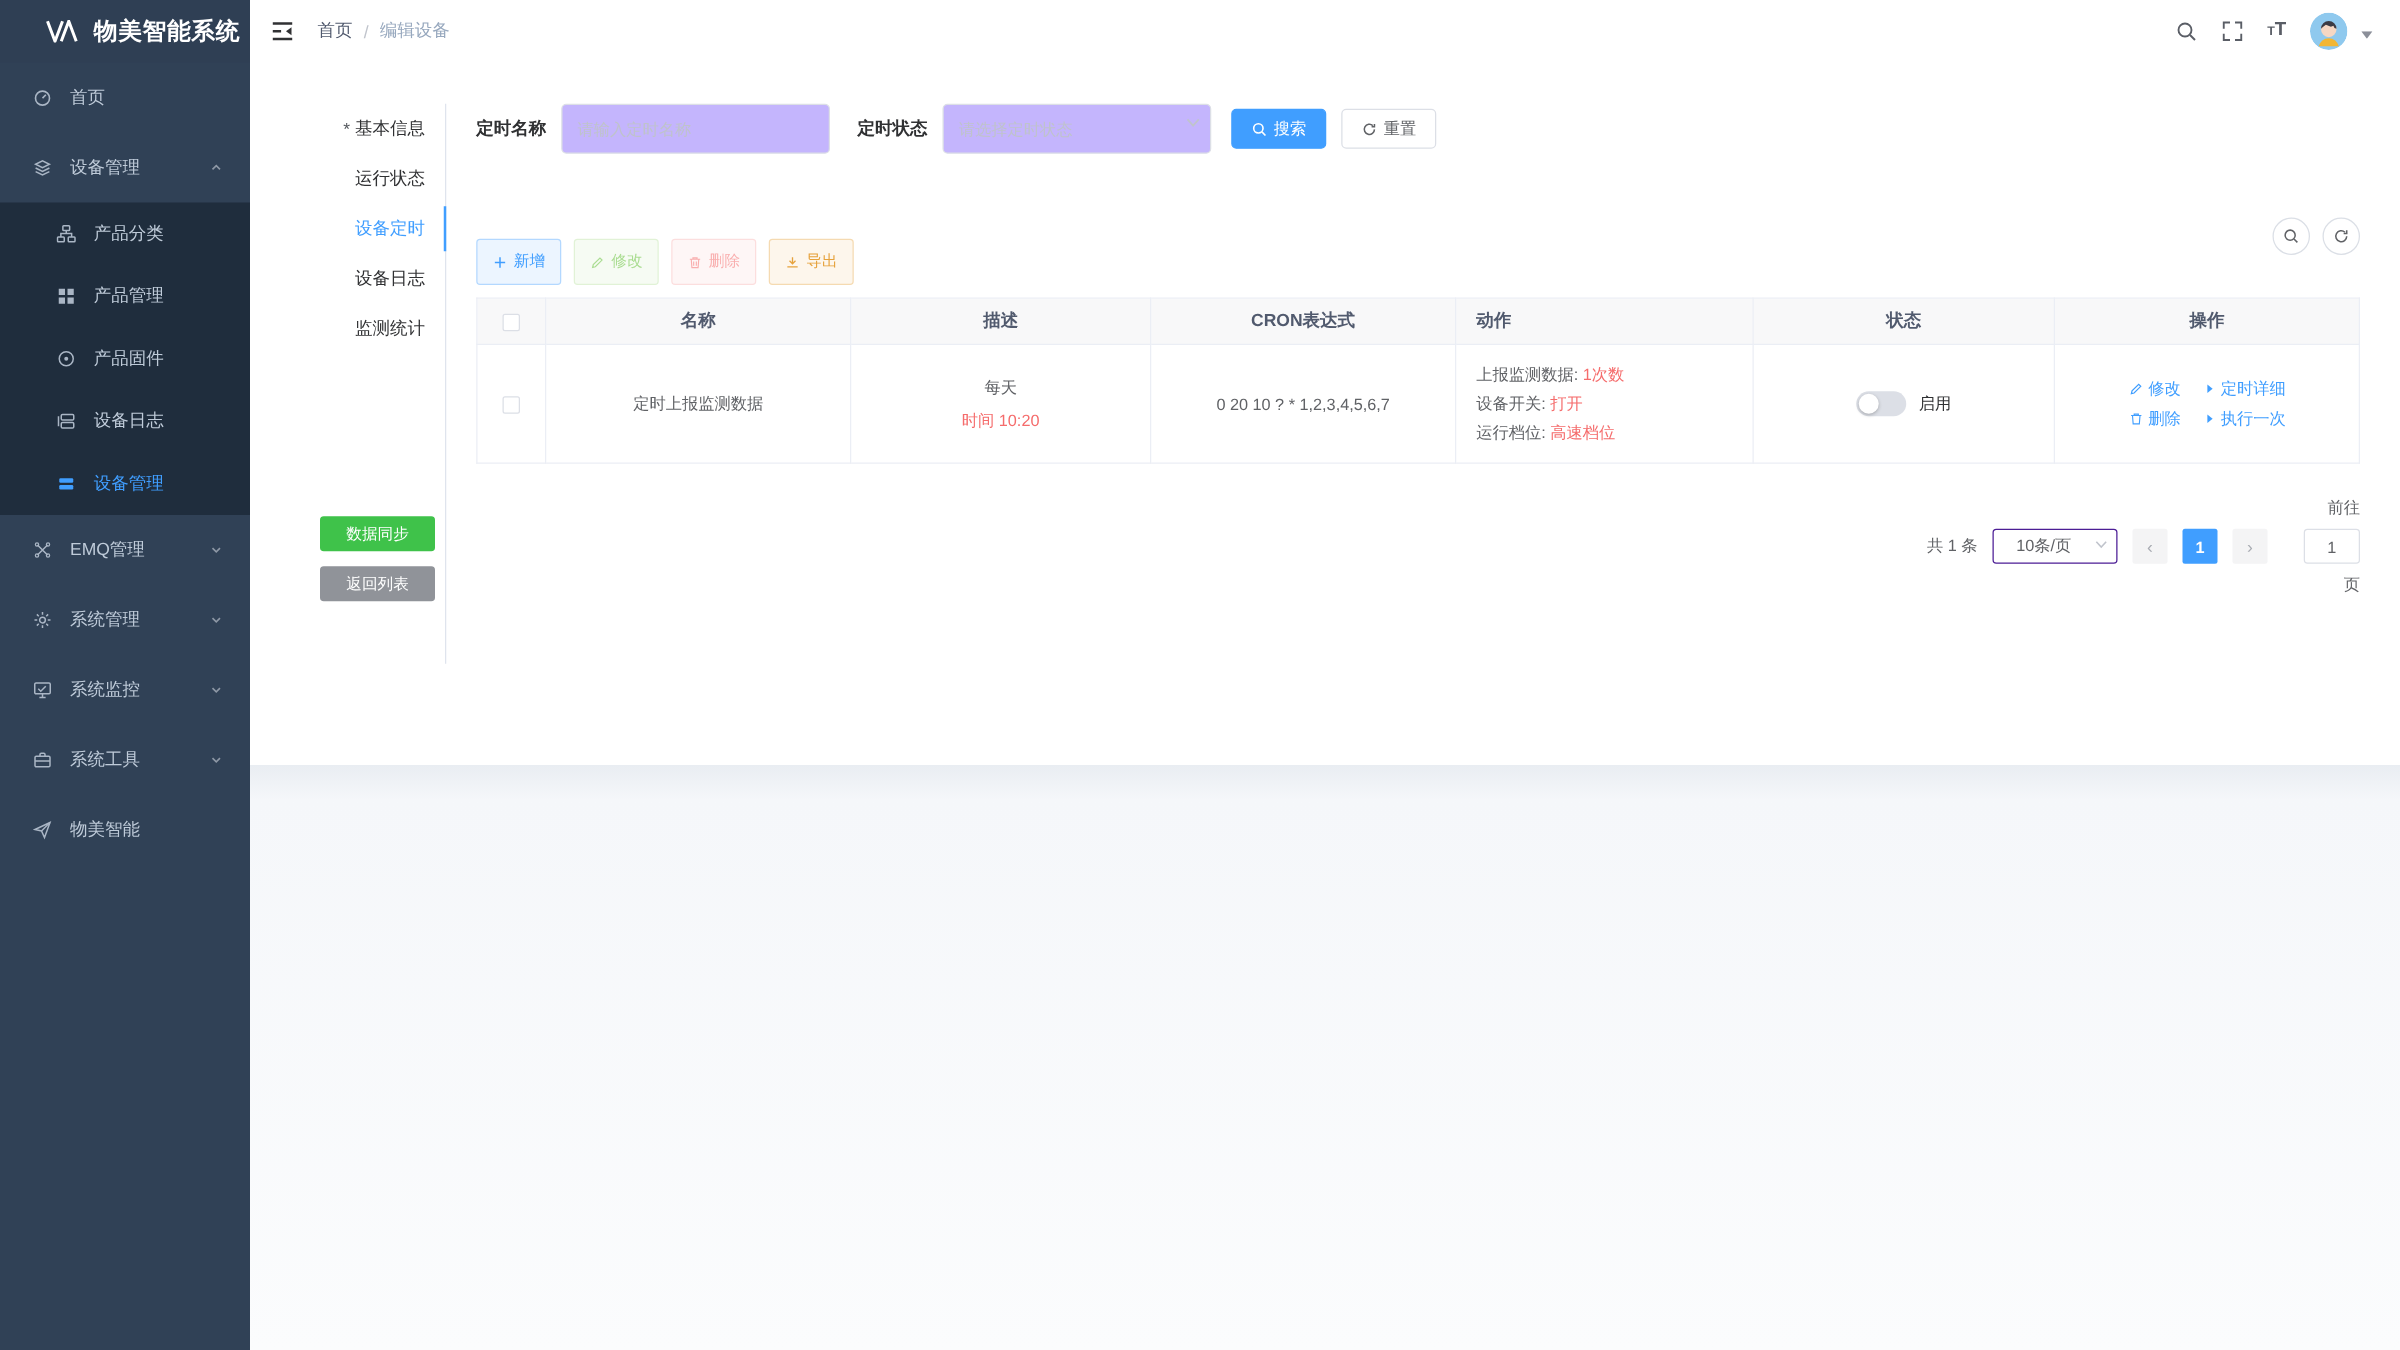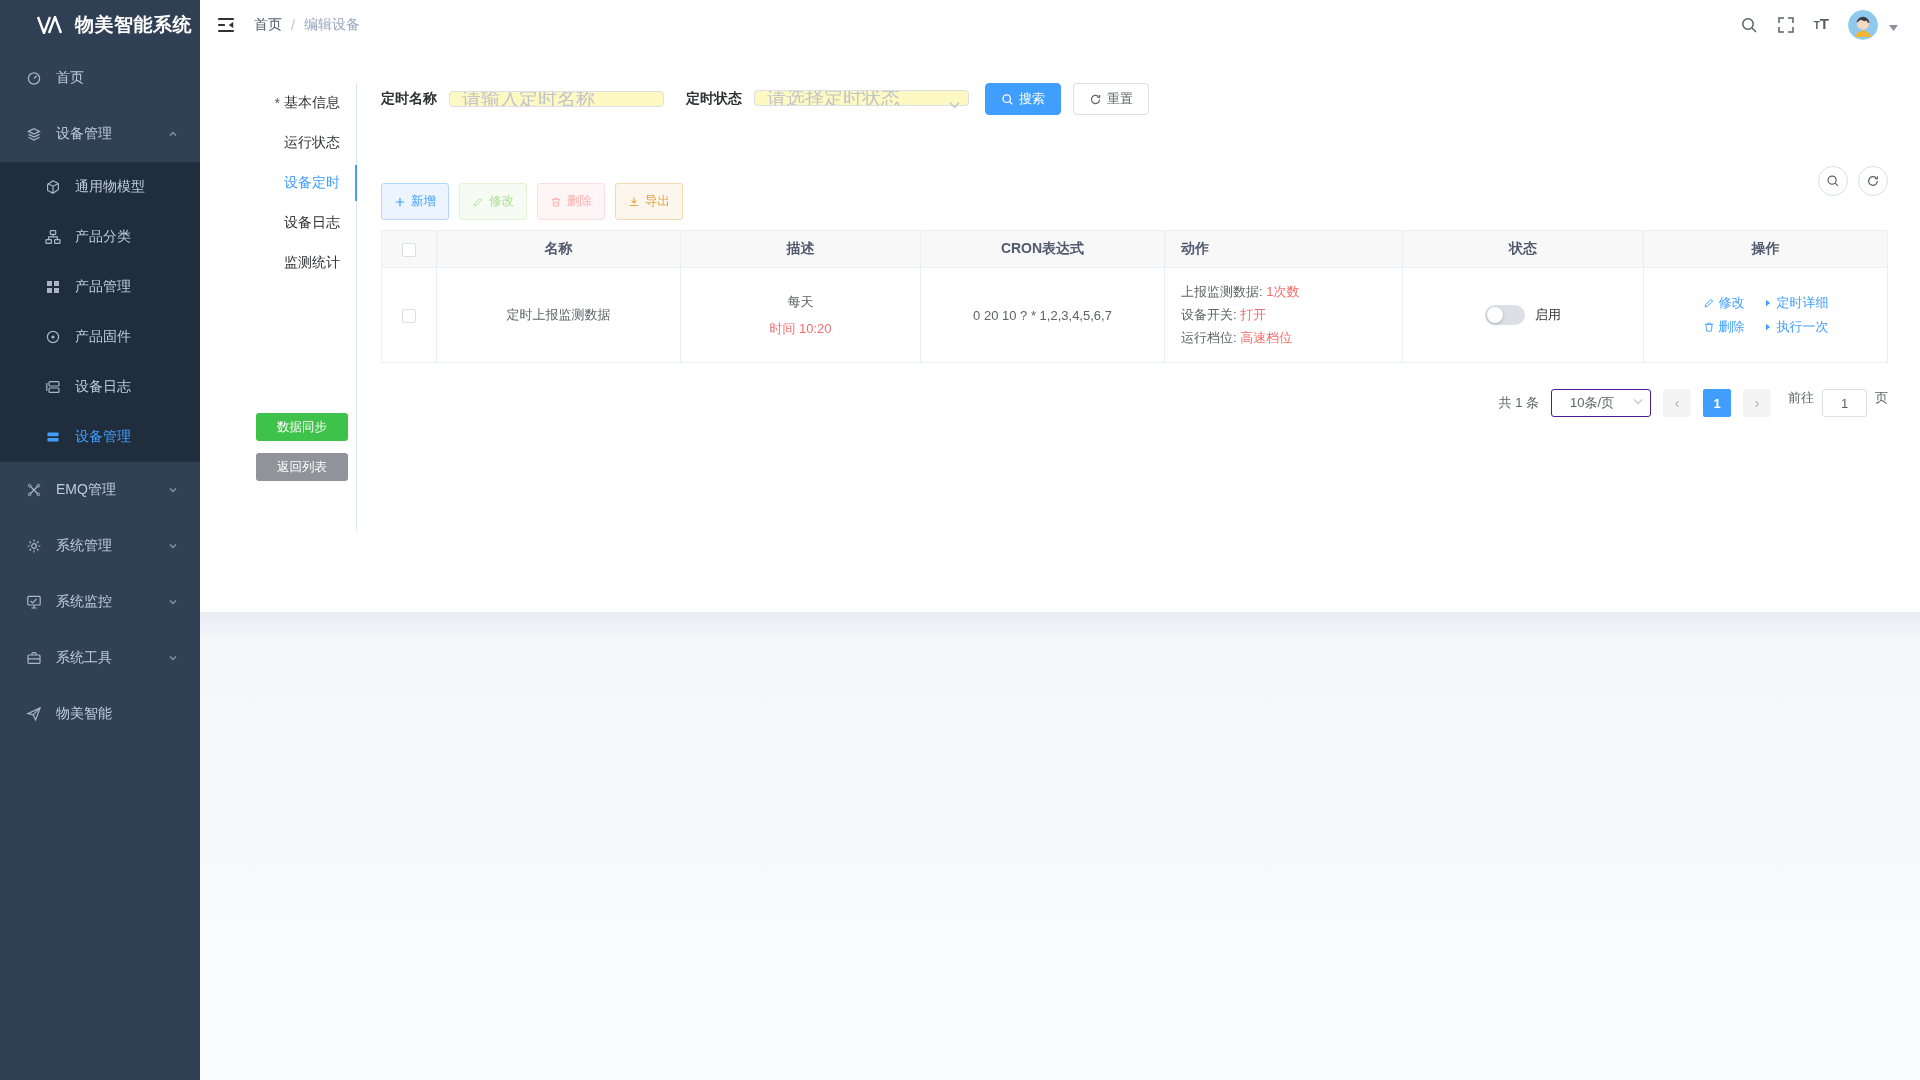--- a/index.html
+++ b/index.html
@@ -50,22 +50,22 @@
              font-size:12.5px; cursor:pointer; font-family:inherit; }
   .btn-sync { margin-top:130px; background:#3fc24a; }
   .btn-back { margin-top:12px; background:#909399; }
 
   .pane { flex:1; padding-left:24px; }
 
   
   .filter-row { display:flex; align-items:center; }
   .f-label { font-size:14px; font-weight:bold; color:#303133; margin-right:12px; }
   .f-label.second { margin-left:22px; }
-  .f-input, .f-select input { width:215px; height:16px; border:1px solid #dcdfe6; border-radius:4px;
-      padding:0 12px; font-size:19px; color:#606266; font-family:inherit; outline:none; background:#fef9c3; }
+  .f-input, .f-select input { width:215px; height:40px; border:1px solid #dcdfe6; border-radius:4px;
+      padding:0 12px; font-size:13px; color:#606266; font-family:inherit; outline:none; background:#c4b5fd; }
   .f-input::placeholder, .f-select input::placeholder { color:#bfc3cb; }
   .f-select { position:relative; }
   .f-select input { }
   .f-select .sel-caret { position:absolute; right:9px; top:11px; color:#c0c4cc; pointer-events:none; }
   .btn { height:32px; border-radius:4px; font-size:13px; display:inline-flex; align-items:center; gap:5px;
          padding:0 15px; cursor:pointer; font-family:inherit; border:1px solid transparent; }
   .btn-search { margin-left:16px; background:#409eff; border-color:#409eff; color:#fff; }
   .btn-reset { margin-left:12px; background:#fff; border-color:#dcdfe6; color:#606266; }
 
   
@@ -105,21 +105,21 @@
   .pagination { margin-top:26px; display:flex; justify-content:flex-end; align-items:center; gap:12px;
                 font-size:13px; color:#606266; }
   .pg-select { position:relative; }
   .pg-select input { width:100px; height:28px; border:1px solid #4c1d95; border-radius:3px; text-align:center;
                      font-size:13px; color:#606266; font-family:inherit; outline:none; padding-right:18px; background:#fff; }
   .pg-select .sel-caret { position:absolute; right:8px; top:9px; color:#c0c4cc; pointer-events:none; }
   .pg-btn { width:28px; height:28px; border:none; border-radius:2px; background:#f4f4f5; color:#a8abb2;
             font-size:14px; cursor:pointer; display:flex; align-items:center; justify-content:center; font-family:inherit; }
   .pg-cur { width:28px; height:28px; border-radius:2px; background:#409eff; color:#fff; font-weight:bold;
             display:flex; align-items:center; justify-content:center; cursor:pointer; }
-  .goto { display:flex; align-items:flex-start; gap:8px; margin-left:5px; }
+  .goto { display:flex; align-items:flex-end; gap:8px; margin-left:17px;flex-direction:column; }
   .goto input { width:45px; height:28px; border:1px solid #dcdfe6; border-radius:3px; text-align:center;
                 font-size:13px; color:#606266; font-family:inherit; outline:none; }
 
   .page-rest { height:468px; background:linear-gradient(180deg,#e9edf2 0,#f5f7fa 28px,#fbfcfd 100%); }
 </style>
 </head>
 <body>
 
 <aside class="sidebar">
   <div class="logo">
@@ -140,26 +140,20 @@
     <div class="s-item">
       <svg class="sic" viewBox="0 0 16 16">
           <path d="M2.5 5.4L8 2.7l5.5 2.7L8 8.1z M2.5 8.4L8 11.1l5.5-2.7 M2.5 11.3L8 14l5.5-2.7" stroke="currentColor" stroke-width="1.2" fill="none"></path>
         </svg>
       <span>设备管理</span>
       <svg class="chev" width="10" height="10" viewBox="0 0 10 10">
           <path d="M2 6.5l3-3 3 3" stroke="currentColor" stroke-width="1.3" fill="none"></path>
         </svg>
     </div>
     <div class="submenu">
-      <div class="s-item">
-        <svg class="sic" viewBox="0 0 16 16">
-            <path d="M8 1.8l5.4 2.7v6L8 14.2l-5.4-2.7v-6z M2.6 4.5L8 7.2l5.4-2.7 M8 7.2V14" stroke="currentColor" stroke-width="1.2" fill="none"></path>
-          </svg>
-        <span>通用物模型</span>
-      </div>
       <div class="s-item">
         <svg class="sic" viewBox="0 0 16 16">
             <rect x="5.3" y="1.6" width="5.4" height="3.8" rx=".6" stroke="currentColor" stroke-width="1.2" fill="none"></rect>
             <rect x="1" y="10.6" width="5.4" height="3.8" rx=".6" stroke="currentColor" stroke-width="1.2" fill="none"></rect>
             <rect x="9.6" y="10.6" width="5.4" height="3.8" rx=".6" stroke="currentColor" stroke-width="1.2" fill="none"></rect>
             <path d="M8 5.4v2.4M3.7 10.6V7.8h8.6v2.8" stroke="currentColor" stroke-width="1.2" fill="none"></path>
           </svg>
         <span>产品分类</span>
       </div>
       <div class="s-item">

